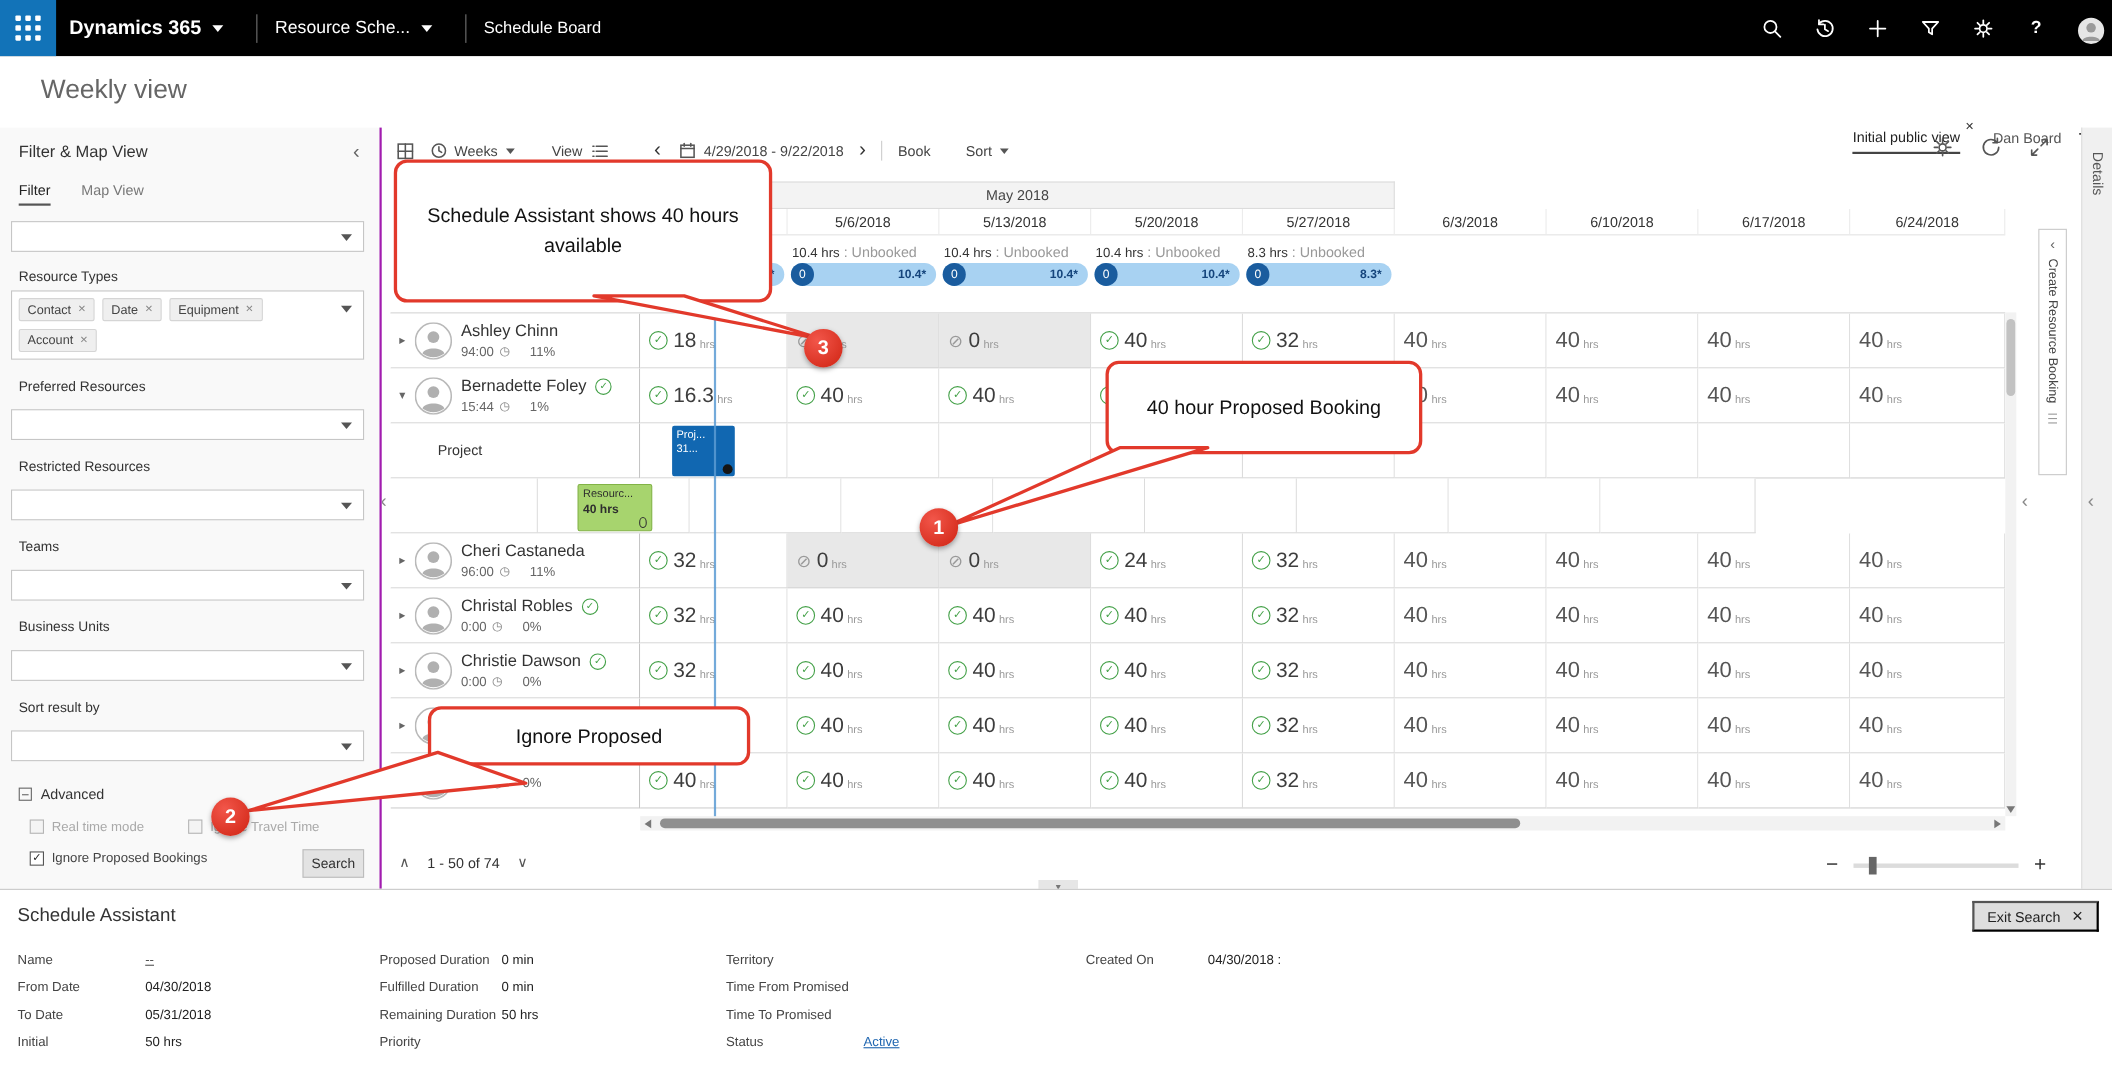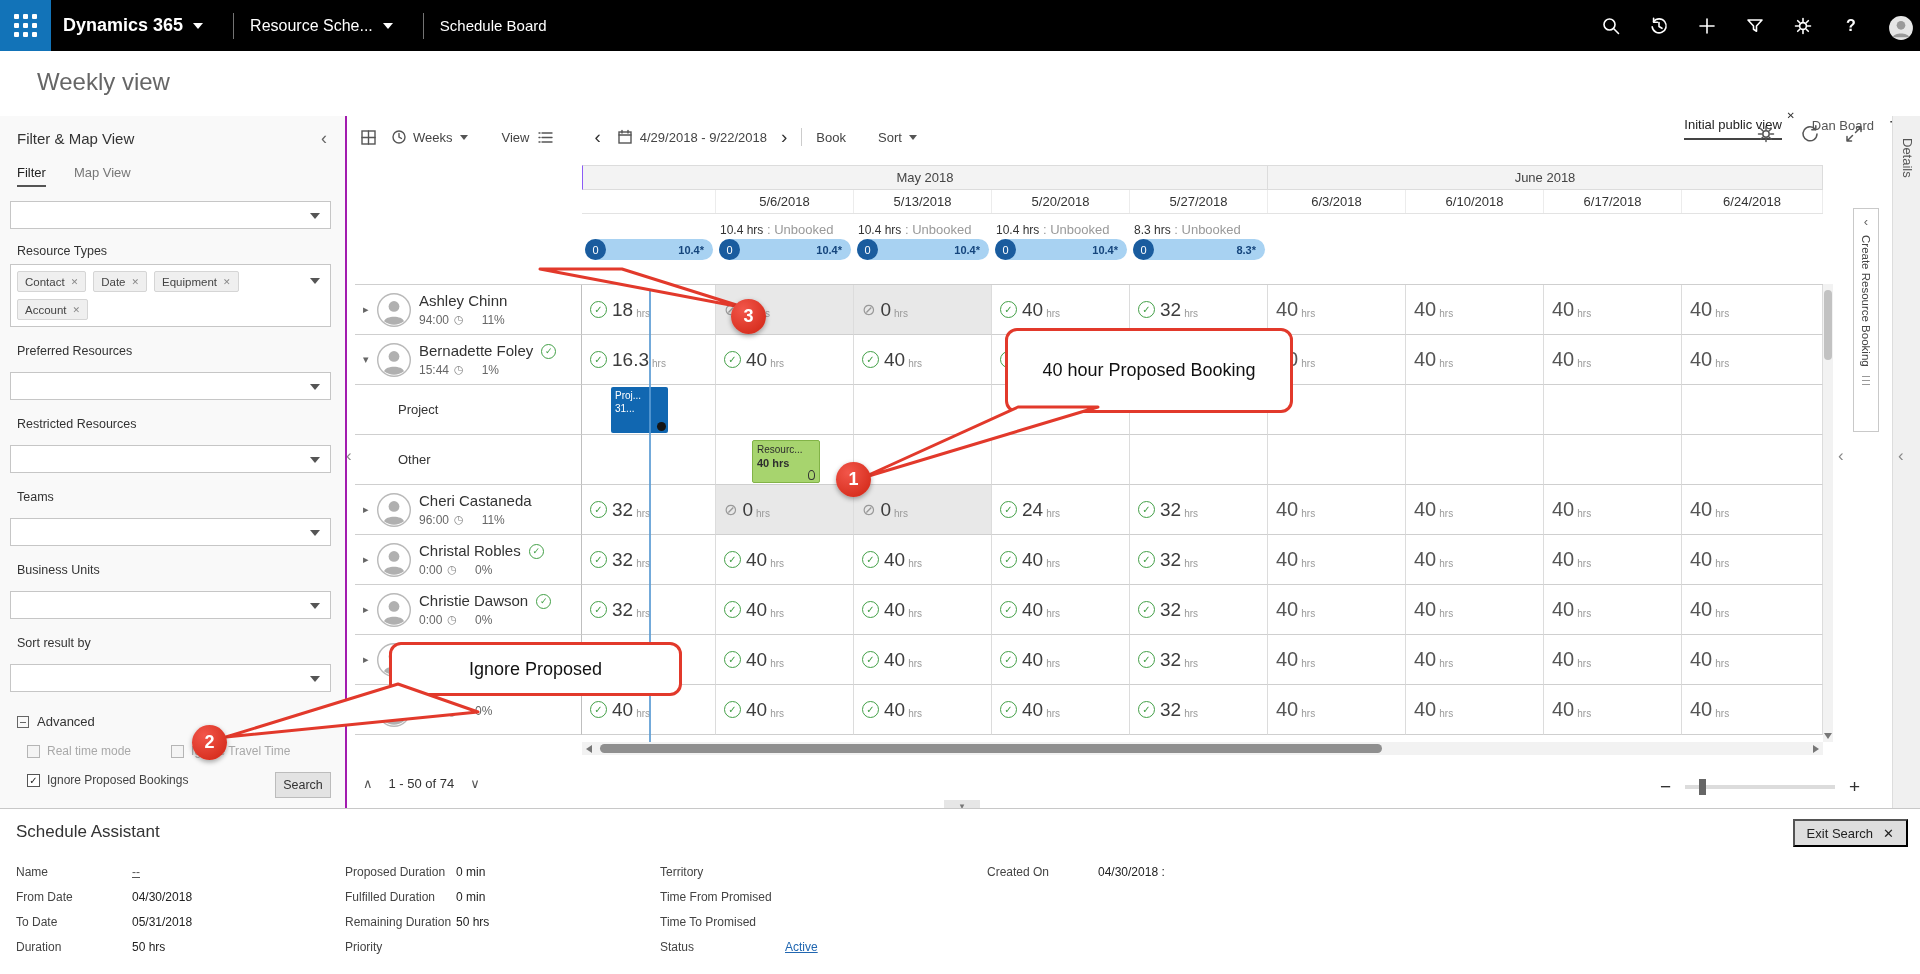--- a/index.html
+++ b/index.html
@@ -373,21 +373,20 @@
       </span>
     <span class="ic">
         <svg width="20" height="20">
           <path d="M3 12.5V17h4.5M12.5 3H17v4.5M3.5 16.5l5-5M16.5 3.5l-5 5"></path>
         </svg>
       </span>
   </div>
 
   <div class="month-row">
       <div class="month-cell" style="width: 686px;">May 2018</div>
-      <div class="month-cell" style="width: 555px;">June 2018</div>
     </div>
   <div class="date-row">
       <div class="date-cell c0"></div>
       <div class="date-cell c1">5/6/2018</div>
       <div class="date-cell c2">5/13/2018</div>
       <div class="date-cell c3">5/20/2018</div>
       <div class="date-cell c4">5/27/2018</div>
       <div class="date-cell c5">6/3/2018</div>
       <div class="date-cell c6">6/10/2018</div>
       <div class="date-cell c7">6/17/2018</div>
@@ -563,23 +562,20 @@
           <div class="cell c1"></div>
           <div class="cell c2"></div>
           <div class="cell c3"></div>
           <div class="cell c4"></div>
           <div class="cell c5"></div>
           <div class="cell c6"></div>
           <div class="cell c7"></div>
           <div class="cell c8"></div>
         </div>
         <div class="g-row">
-          <div class="name-cell">
-            <span class="sub-label">Other</span>
-          </div>
           <div class="cell c0"></div>
           <div class="cell c1">
             <div class="booking green">
               <div class="bl0">Resourc...</div>
               <div class="bl1">40 hrs</div>
               <span class="bulb"></span>
             </div>
           </div>
           <div class="cell c2"></div>
           <div class="cell c3"></div>
@@ -958,21 +954,21 @@
           </div>
           <div class="af-row">
             <span class="af-label" style="width: 116px;">From Date</span>
             <span class="af-value">04/30/2018</span>
           </div>
           <div class="af-row">
             <span class="af-label" style="width: 116px;">To Date</span>
             <span class="af-value">05/31/2018</span>
           </div>
           <div class="af-row">
-            <span class="af-label" style="width: 116px;">Duration</span>
+            <span class="af-label" style="width: 116px;">Initial</span>
             <span class="af-value">50 hrs</span>
           </div>
         </div>
         <div class="af-col" style="left: 345px;">
           <div class="af-row">
             <span class="af-label" style="width: 111px;">Proposed Duration</span>
             <span class="af-value">0 min</span>
           </div>
           <div class="af-row">
             <span class="af-label" style="width: 111px;">Fulfilled Duration</span>
@@ -1008,20 +1004,21 @@
         <div class="af-col" style="left: 987px;">
           <div class="af-row">
             <span class="af-label" style="width: 111px;">Created On</span>
             <span class="af-value">04/30/2018 :</span>
           </div>
         </div>
       </div>
 
   </section>
 
+  <div class="callout co1">Schedule Assistant shows 40 hours available</div>
   <div class="callout co2">40 hour Proposed Booking</div>
   <div class="callout co3">Ignore Proposed</div>
   <svg class="overlay">
     <polygon points="540,269 622,269 746,308"></polygon>
     <polygon points="1018,407 1098,407 862,478"></polygon>
     <polygon points="398,684 478,712 226,737"></polygon>
   </svg>
   <div class="cnum n3">3</div>
   <div class="cnum n1">1</div>
   <div class="cnum n2">2</div>

